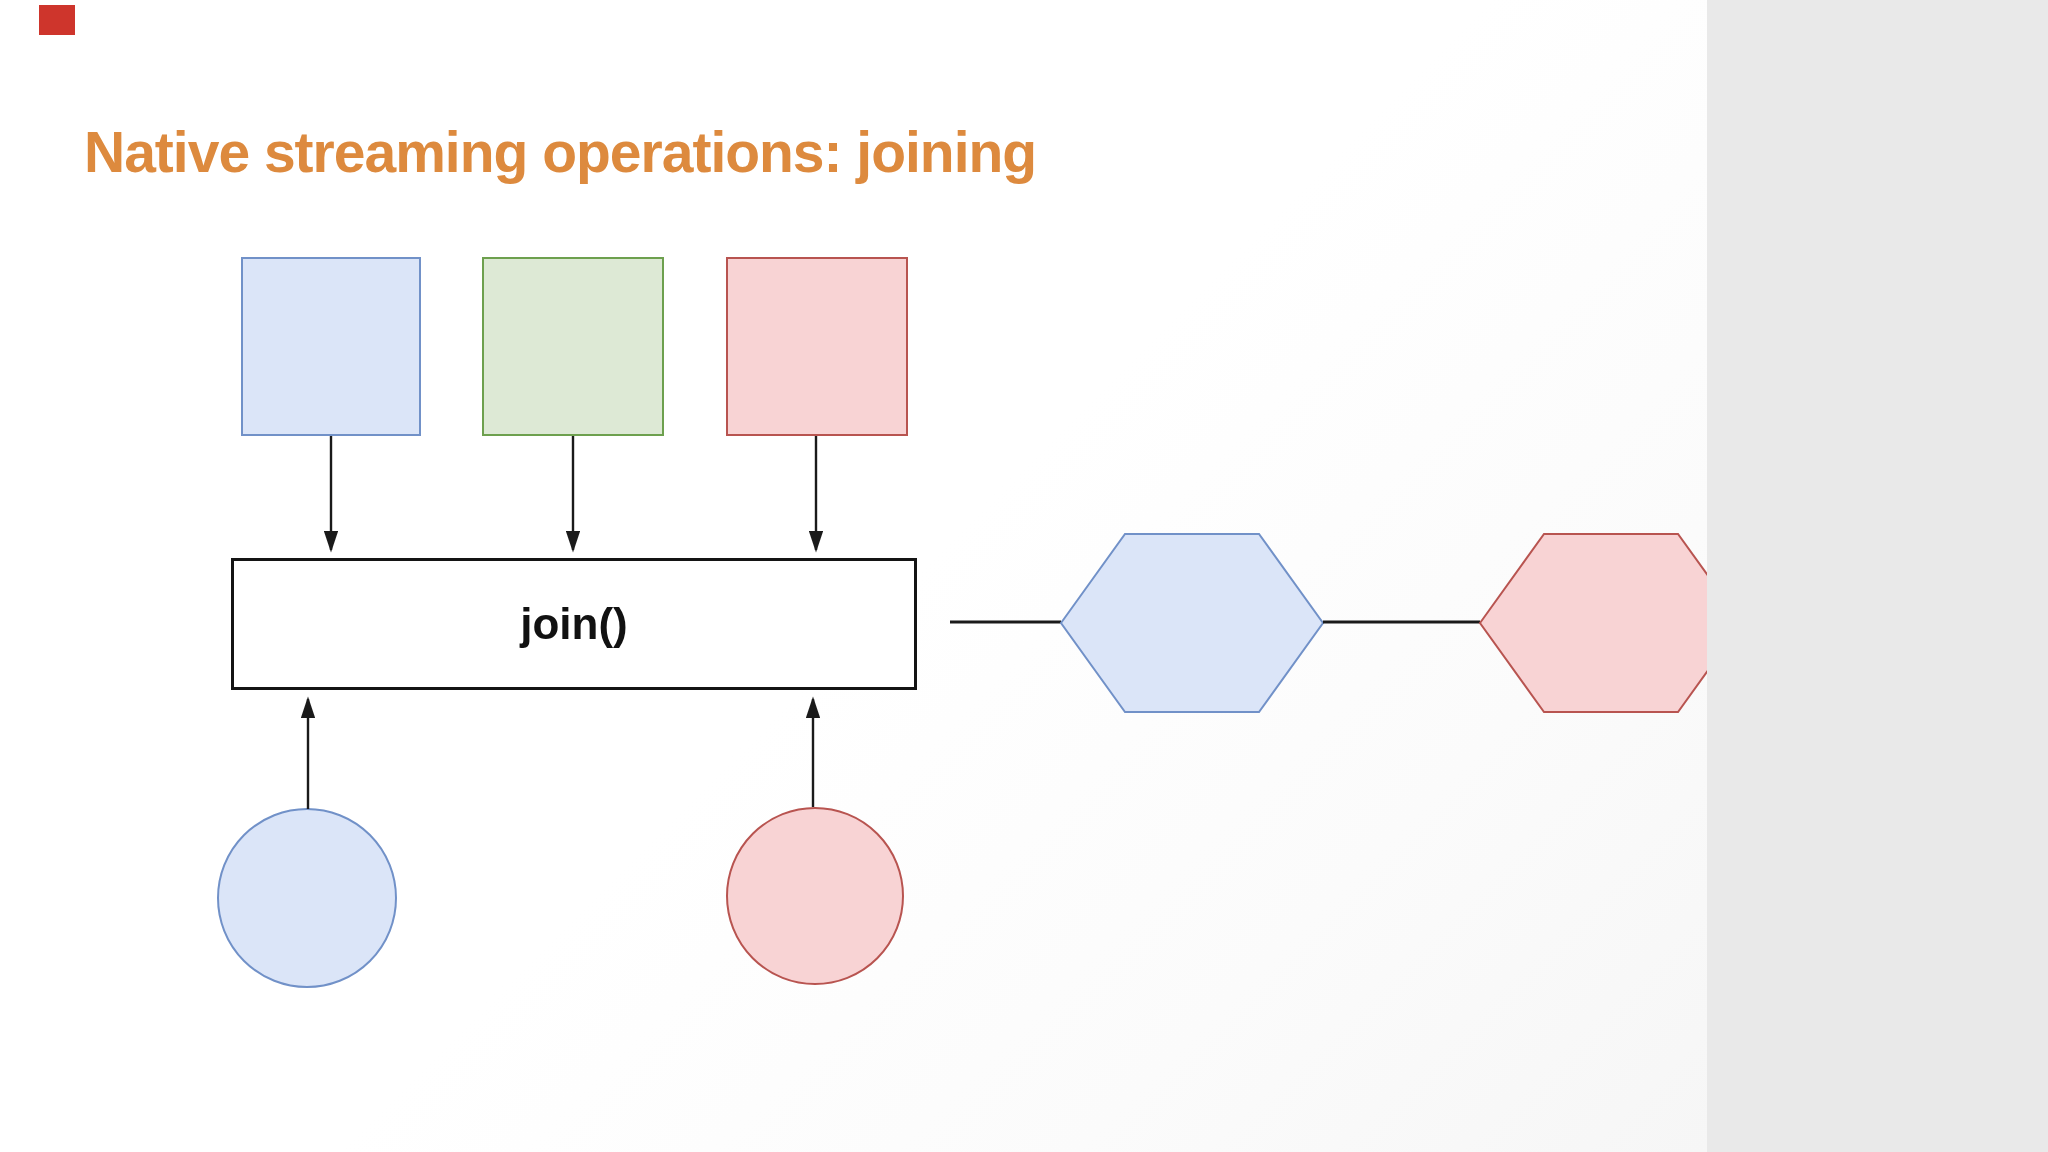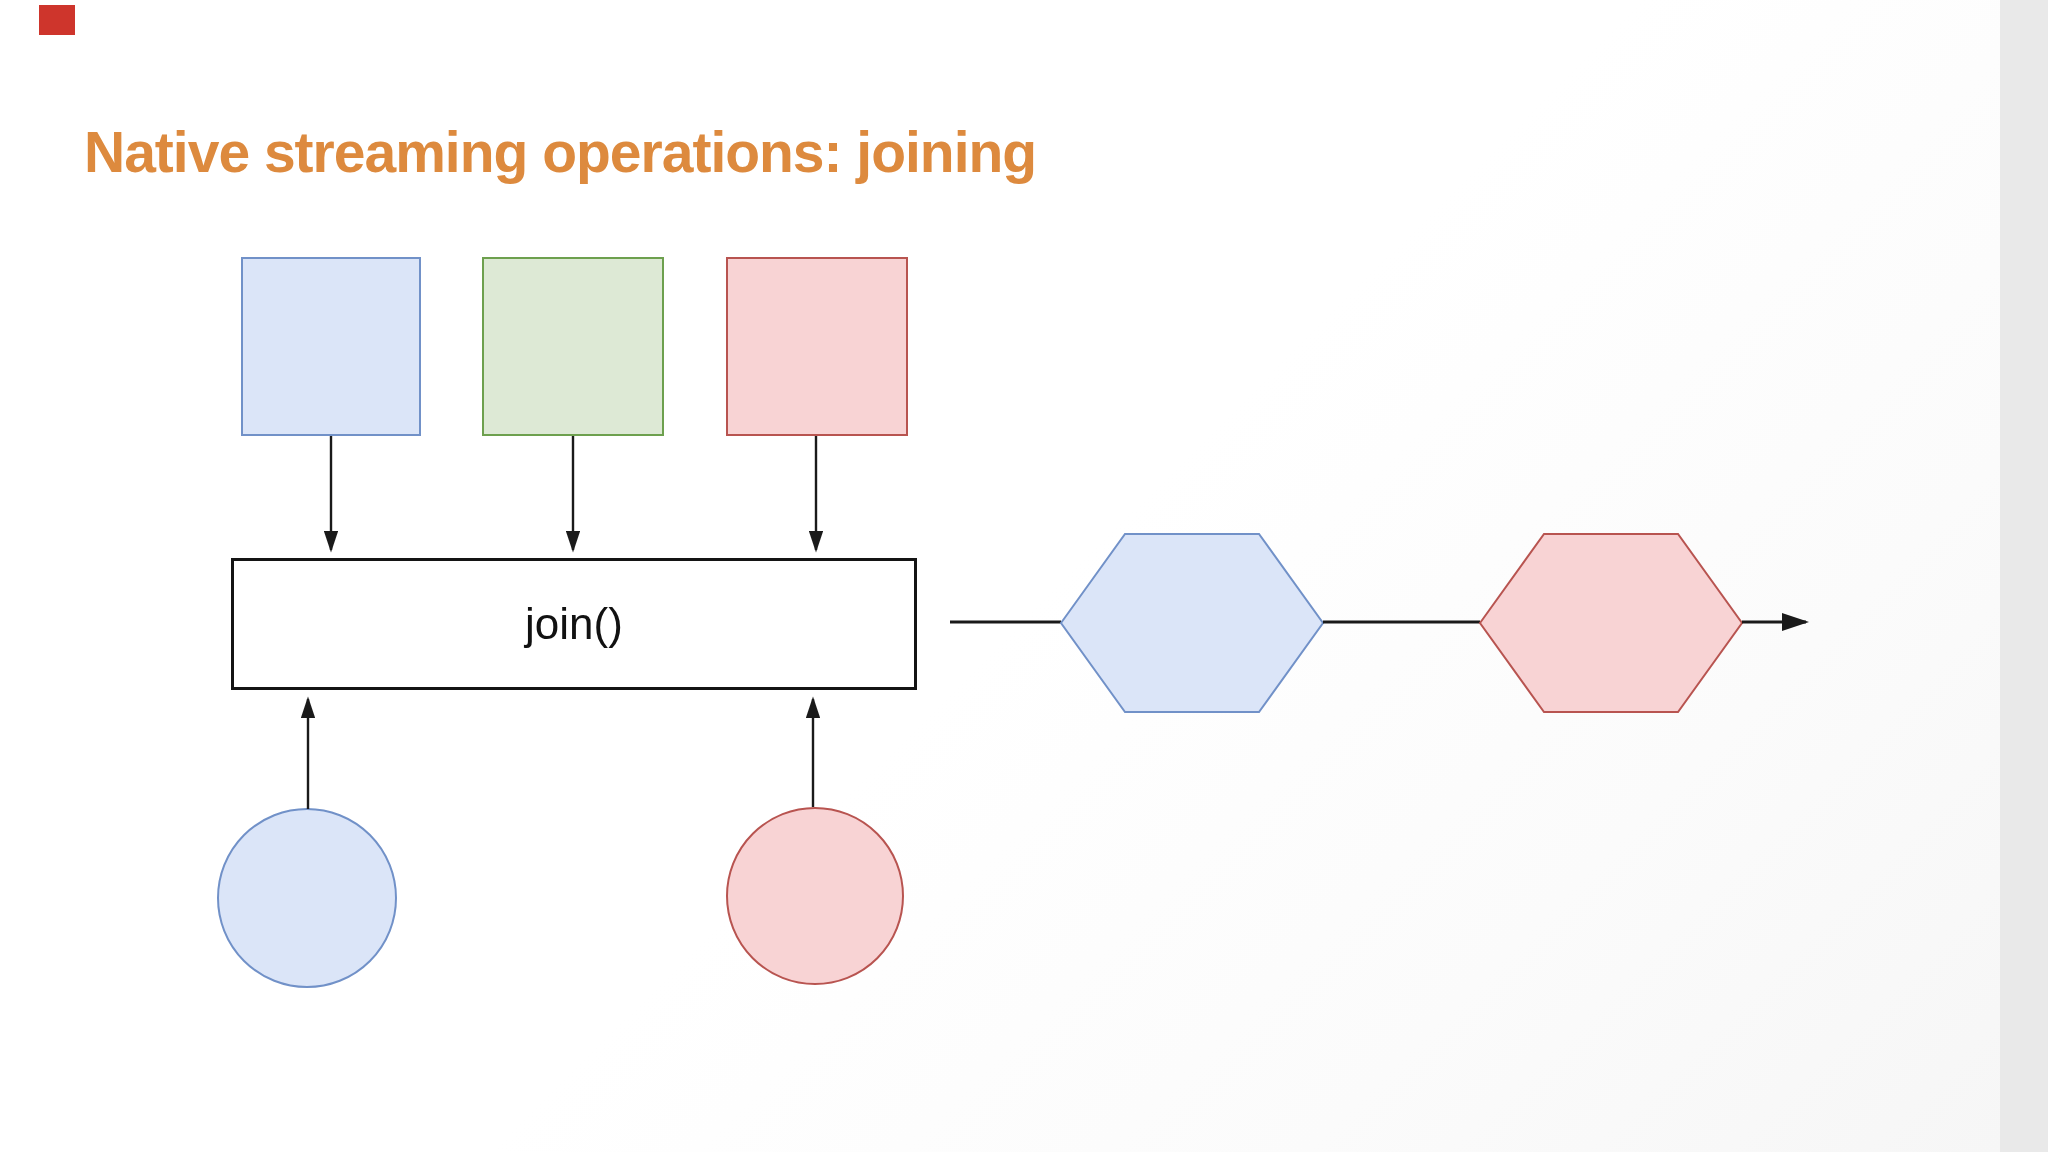--- a/index.html
+++ b/index.html
@@ -1,39 +1,39 @@
 <!DOCTYPE html>
 <html><head>
 <meta charset="utf-8">
 <style>
   html,body{margin:0;padding:0;background:#e9e9e9;}
   #slide{
     position:relative;
-    width:2000px;height:1152px;
+    width:1707px;height:1152px;
     overflow:hidden;
     background:linear-gradient(135deg,#ffffff 0%,#ffffff 52%,#fbfbfb 78%,#f6f6f6 100%);
     font-family:"Liberation Sans", sans-serif;
   }
   #rec-marker{
     position:absolute;left:39px;top:5px;width:36px;height:30px;
     background:#ce352c;
   }
   #title{
     position:absolute;left:84px;top:120px;
     font-size:57px;line-height:1.15;font-weight:600;letter-spacing:-1px;
     color:#dd8a3e;white-space:nowrap;
   }
   #connector-layer{position:absolute;left:0;top:0;width:2048px;height:1152px;}
   #join-box{
     position:absolute;left:231px;top:558px;width:686px;height:132px;
     box-sizing:border-box;border:3px solid #141414;background:#ffffff;
     display:flex;align-items:center;justify-content:center;
   }
   #join-label{
-    font-size:44px;color:#111111;font-weight:400;
+    font-size:44px;color:#111111;font-weight:700;
     font-family:"Liberation Sans", sans-serif;
   }
 </style>
 </head>
 <body>
 
 <div id="slide">
 
   <div id="rec-marker"></div>
 

